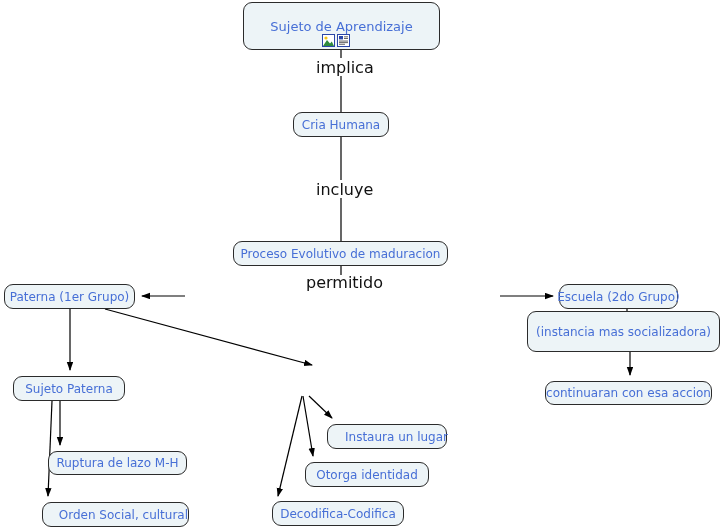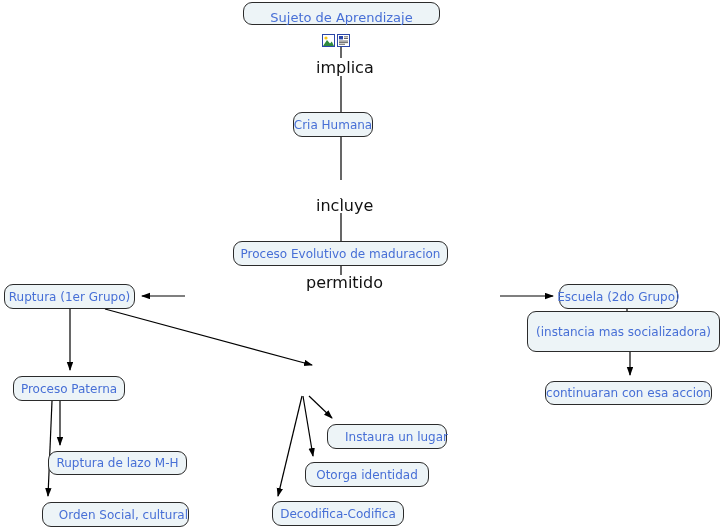--- a/index.html
+++ b/index.html
@@ -108,50 +108,50 @@
 
     <line x1="52" y1="401" x2="48" y2="496" stroke="#000" stroke-width="1.2" marker-end="url(#arrowhead)"></line>
 
     <line x1="309" y1="396" x2="332" y2="418" stroke="#000" stroke-width="1.2" marker-end="url(#arrowhead)"></line>
 
     <line x1="303" y1="396" x2="313" y2="456" stroke="#000" stroke-width="1.2" marker-end="url(#arrowhead)"></line>
 
     <line x1="302" y1="396" x2="278" y2="496" stroke="#000" stroke-width="1.2" marker-end="url(#arrowhead)"></line>
   </svg>
 
-  <div class="node" style="left:243px; top:2px; width:197px; height:23px; font-size:13px;align-items:flex-end;">
+  <div class="node" style="left:243px; top:2px; width:197px; height:48px; font-size:13px;">
     <span>Sujeto de Aprendizaje</span>
   </div>
 
-  <div class="node" style="left:293px; top:112px; width:80px; height:25px;">
+  <div class="node" style="left:293px; top:112px; width:96px; height:25px;">
     <span>Cria Humana</span>
   </div>
 
   <div class="node" style="left:233px; top:241px; width:215px; height:25px;">
     <span>Proceso Evolutivo de maduracion</span>
   </div>
 
   <div class="node" style="left:4px; top:284px; width:131px; height:25px;">
-    <span>Ruptura (1er Grupo)</span>
+    <span>Paterna (1er Grupo)</span>
   </div>
 
   <div class="node" style="left:559px; top:284px; width:119px; height:25px;">
     <span>Escuela (2do Grupo)</span>
   </div>
 
   <div class="node" style="left:527px; top:311px; width:193px; height:41px;">
     <span>(instancia mas socializadora)</span>
   </div>
 
   <div class="node" style="left:545px; top:381px; width:167px; height:24px;">
     <span>continuaran con esa accion</span>
   </div>
 
   <div class="node" style="left:13px; top:376px; width:112px; height:25px;">
-    <span>Proceso Paterna</span>
+    <span>Sujeto Paterna</span>
   </div>
 
 
   <div class="node" style="left:48px; top:451px; width:139px; height:24px;">
     <span>Ruptura de lazo M-H</span>
   </div>
 
   <div class="node" style="left:42px; top:502px; width:147px; height:25px;justify-content:flex-end;">
     <span>Orden Social, cultural</span>
   </div>
@@ -186,21 +186,21 @@
         <rect x="1" y="7.2" width="9" height="0.9" fill="#555"></rect>
         <rect x="1" y="8.8" width="6" height="0.9" fill="#555"></rect>
       </svg>
     </span>
   </div>
 
   <div class="edge-label" style="left:316px; top:61px;">
     <span>implica</span>
   </div>
 
-  <div class="edge-label" style="left:316px; top:183px;margin-top:16px;">
+  <div class="edge-label" style="left:316px; top:183px;">
     <span>incluye</span>
   </div>
 
   <div class="edge-label" style="left:306px; top:276px;">
     <span>permitido</span>
   </div>
 
 
 </div>
 

